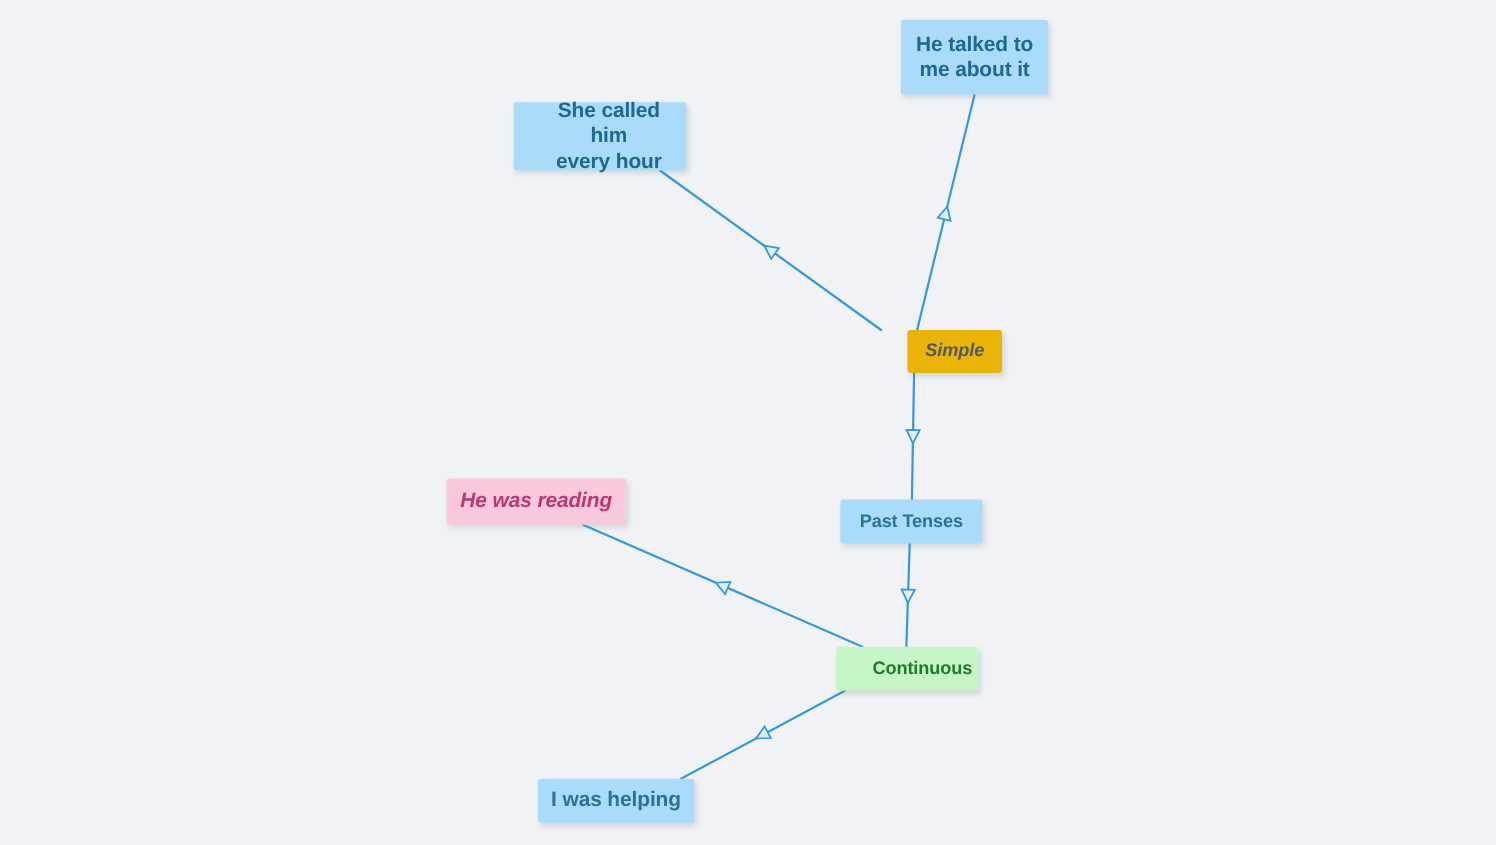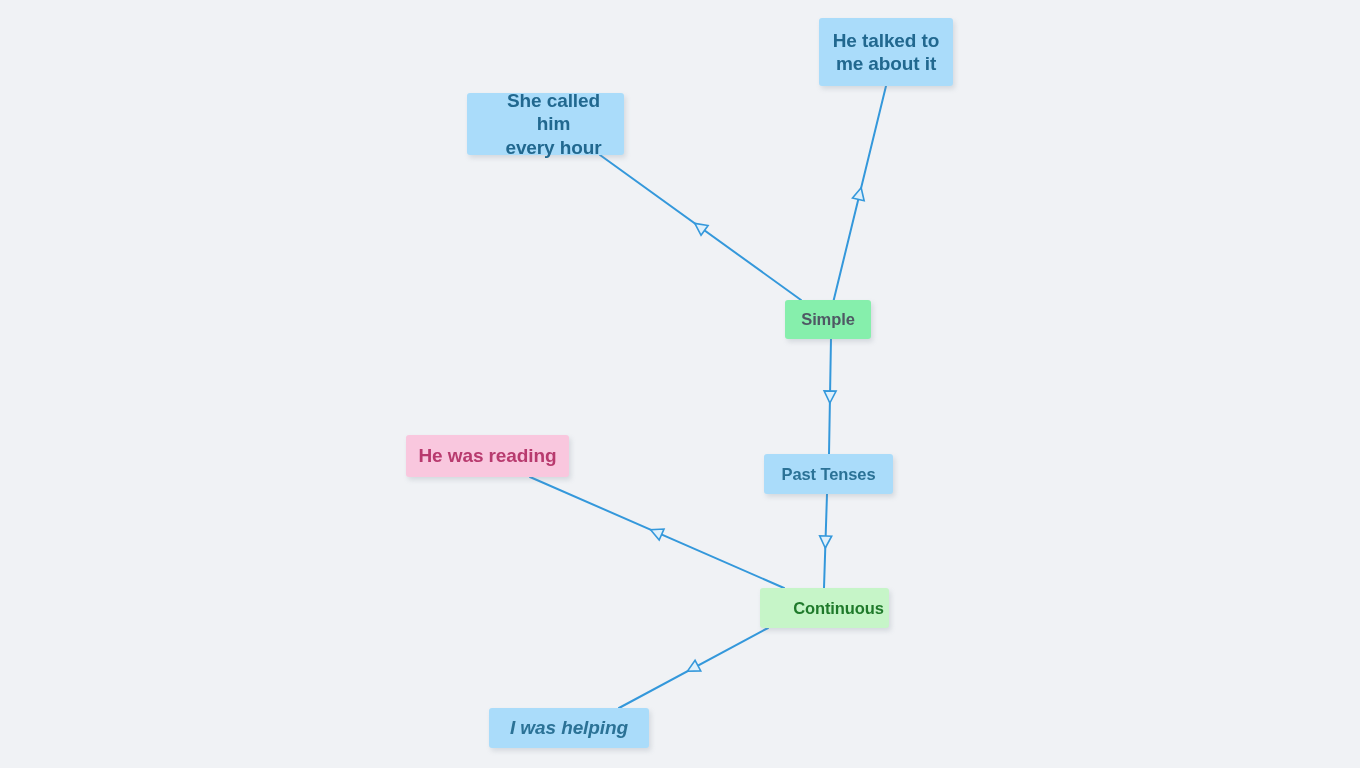--- a/index.html
+++ b/index.html
@@ -81,19 +81,19 @@
       <g>
         <line x1="768" y1="628" x2="619" y2="708" stroke="#3498db" stroke-width="2" stroke-linecap="round"></line>
         <path d="M 7 0 L -5 -6 L -5 6 Z" fill="#dff0fb" stroke="#3498db" stroke-width="1.6" transform="translate(693.5,668) rotate(151.76808174133646)"></path>
       </g>
     </svg>
   <div id="node-layer">
       <div class="node node-leaf" style="left: 819px; top: 18px; width: 134px; height: 68px; background: rgb(170, 220, 250); color: rgb(33, 104, 143);">He talked to
 me about it</div>
       <div class="node node-leaf" style="left: 467px; top: 93px; width: 157px; height: 62px; background: rgb(170, 220, 250); color: rgb(33, 104, 143); padding-left: 28px;">She called him
 every hour</div>
-      <div class="node node-branch" style="left: 785px; top: 300px; width: 86px; height: 39px; background: #86efac; color: rgb(79, 88, 100);">Simple</div>
-      <div class="node node-leaf" style="left: 406px; top: 435px; width: 163px; height: 42px; background: rgb(249, 199, 222); color: rgb(184, 58, 110);">He was reading</div>
+      <div class="node node-branch" style="left: 825px; top: 300px; width: 86px; height: 39px; background: #eab308; color: rgb(79, 88, 100); font-style: italic;">Simple</div>
+      <div class="node node-leaf" style="left: 406px; top: 435px; width: 163px; height: 42px; background: rgb(249, 199, 222); color: rgb(184, 58, 110); font-style: italic;">He was reading</div>
       <div class="node node-root" style="left: 764px; top: 454px; width: 129px; height: 40px; background: rgb(170, 220, 250); color: rgb(43, 114, 150);">Past Tenses</div>
       <div class="node node-branch" style="left: 760px; top: 588px; width: 129px; height: 40px; background: rgb(198, 245, 200); color: rgb(31, 122, 43); padding-left: 40px;">Continuous</div>
-      <div class="node node-leaf" style="left: 489px; top: 708px; width: 160px; height: 40px; background: rgb(170, 220, 250); color: rgb(43, 114, 150); font-style: italic;">I was helping</div>
+      <div class="node node-leaf" style="left: 489px; top: 708px; width: 142px; height: 40px; background: rgb(170, 220, 250); color: rgb(43, 114, 150);">I was helping</div>
     </div>
 </div>
 
 </body></html>

